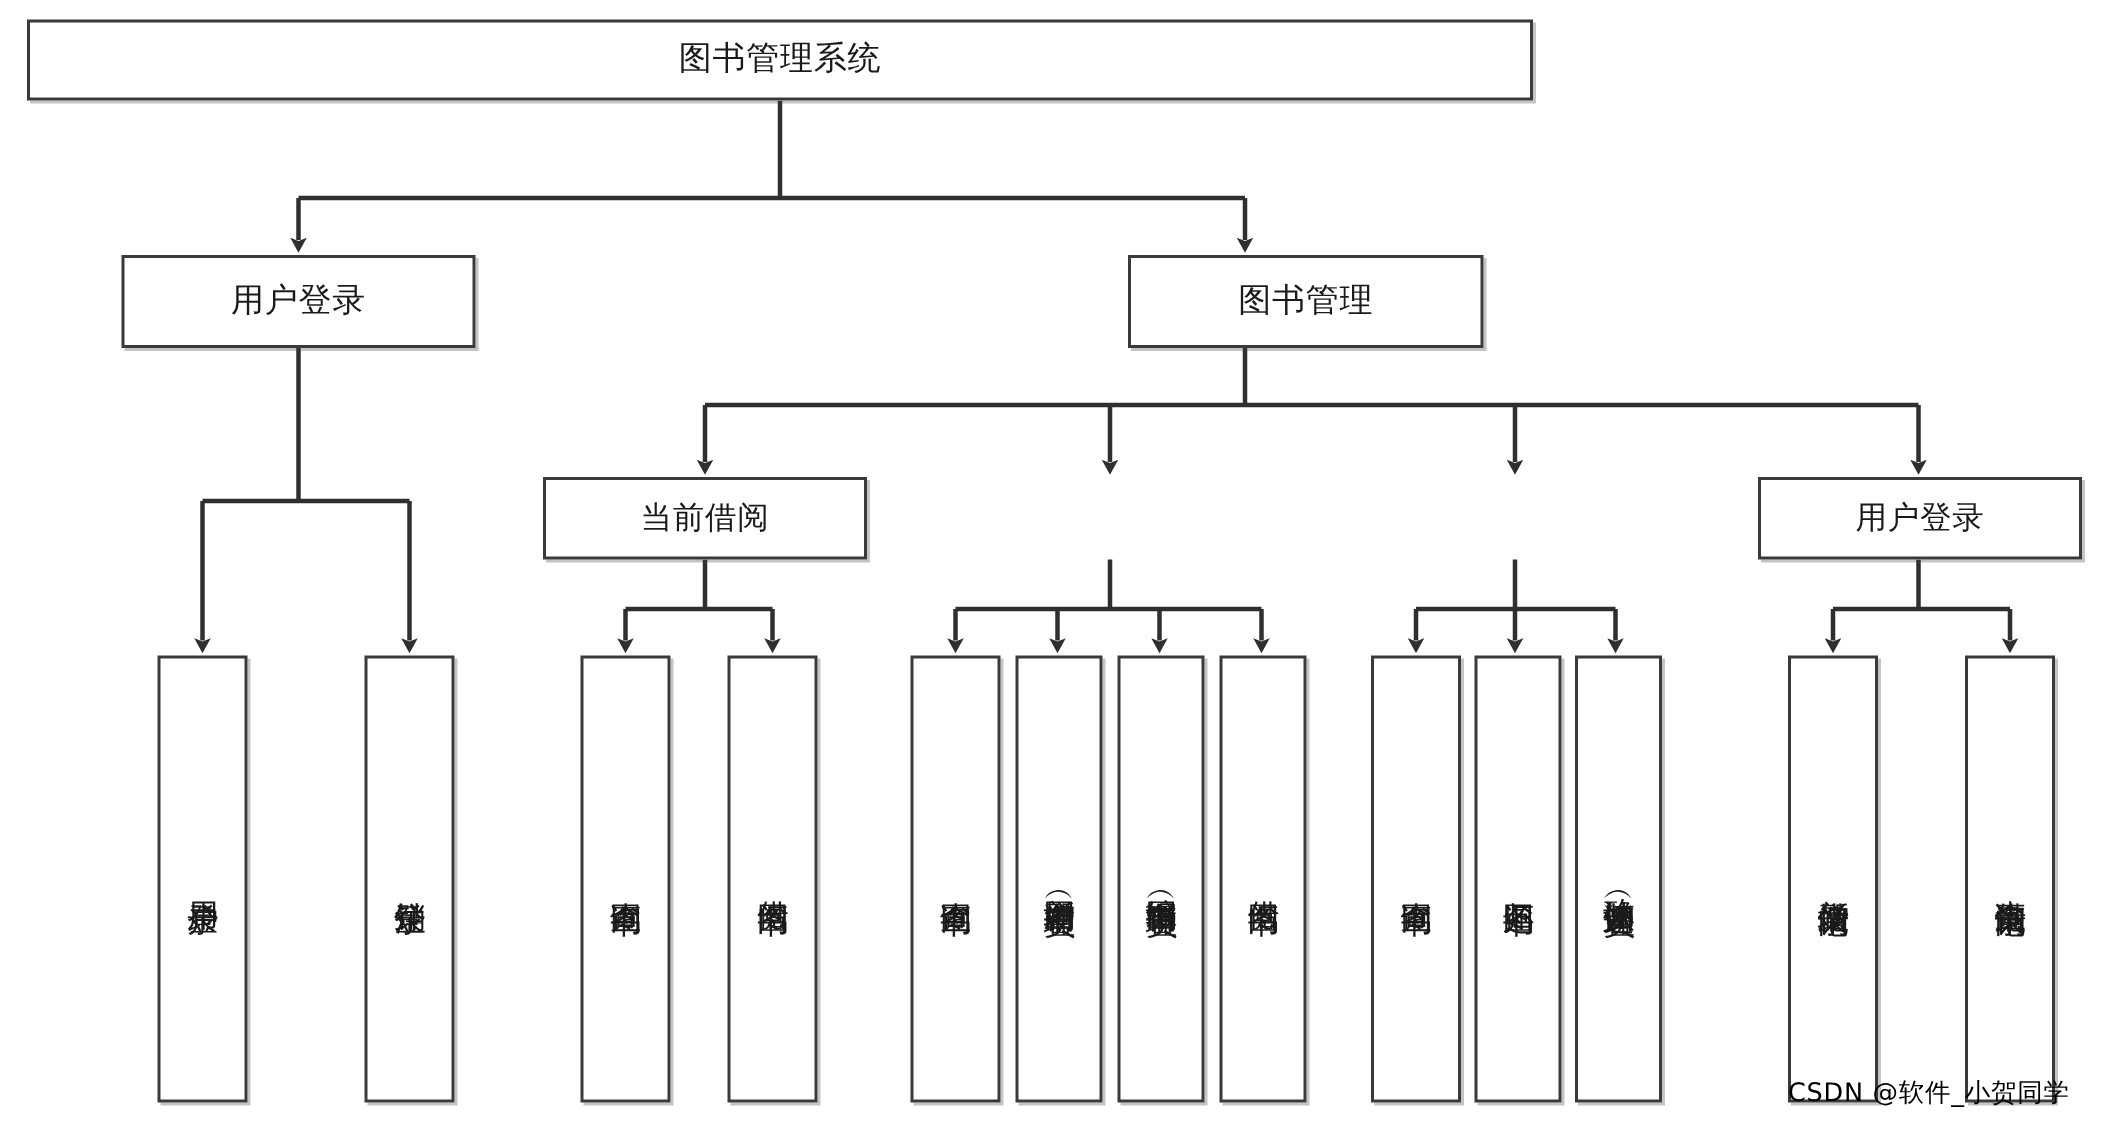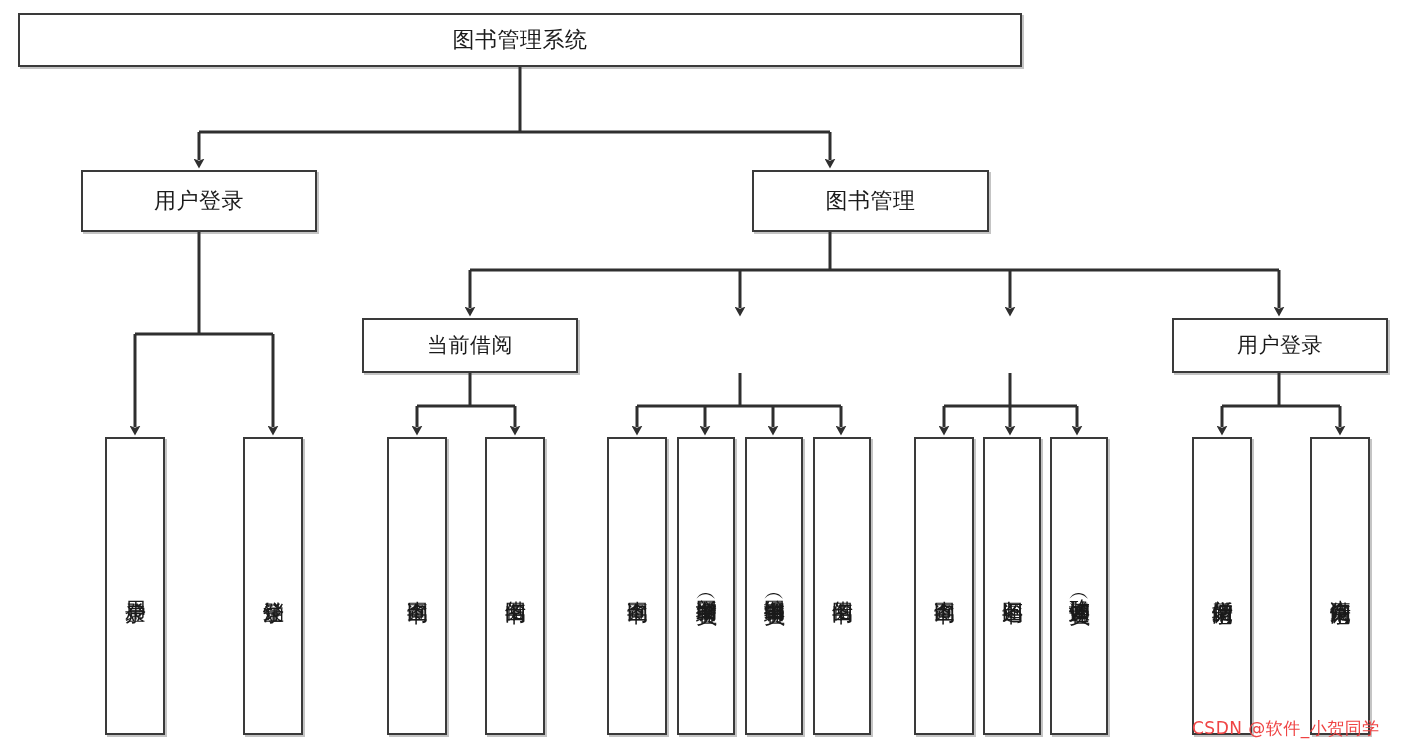--- a/index.html
+++ b/index.html
@@ -56,21 +56,21 @@
     line-height: 1.18;
     letter-spacing: 1px;
     white-space: nowrap;
     max-height: 100%;
   }
   .node.root .label { font-size: 22px; }
   .node.level2 .label { font-size: 22px; }
   .node.level3 .label { font-size: 21px; }
   .watermark {
     position: absolute;
-    color: #ef4444;
+    color: #000000;
     font-size: 17px;
     letter-spacing: 0.5px;
     white-space: nowrap;
     user-select: none;
   }
 </style>
 </head>
 <body>
 
 <div id="canvas">

